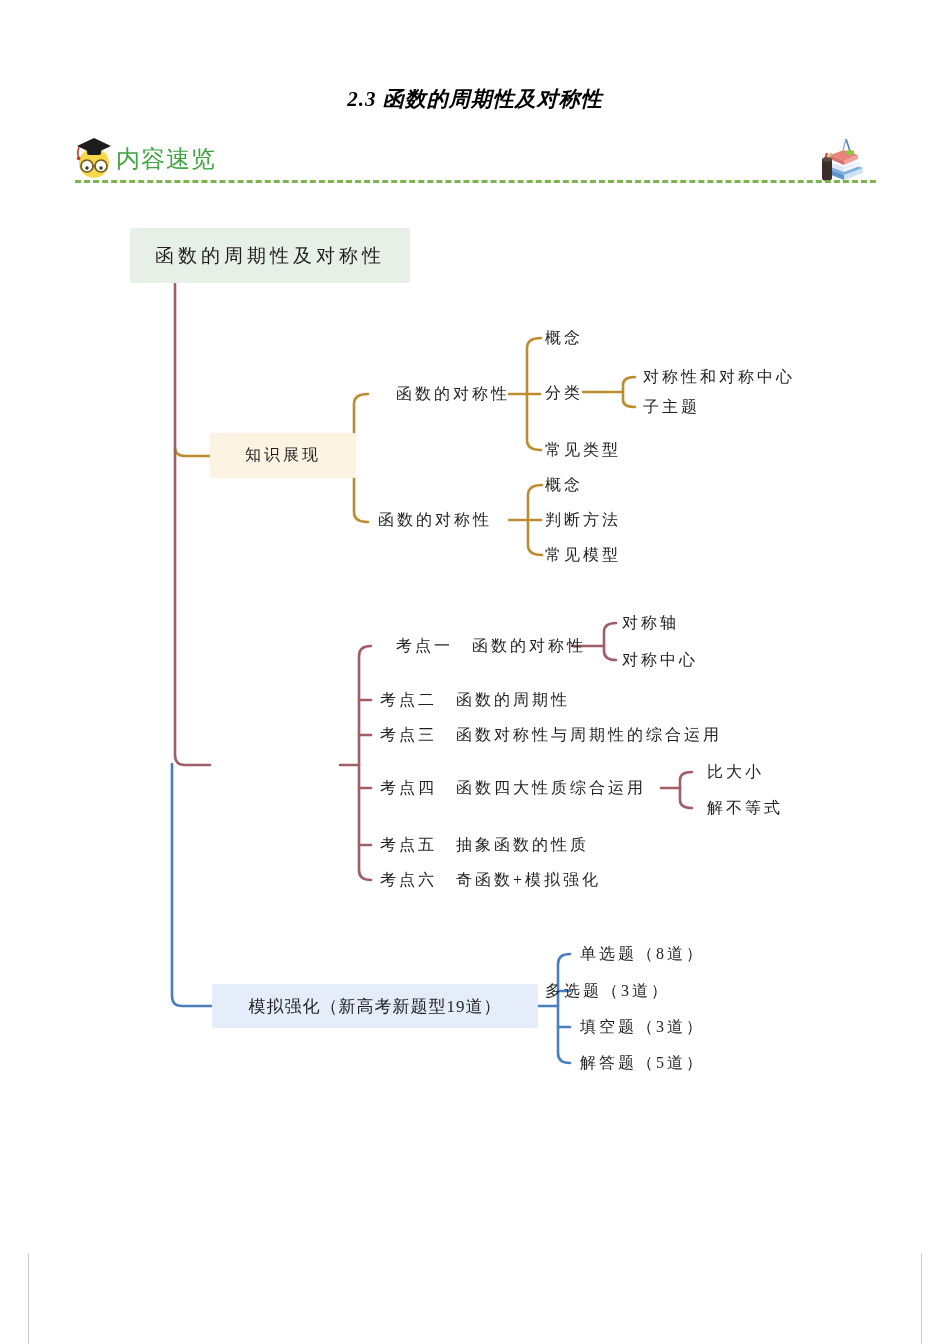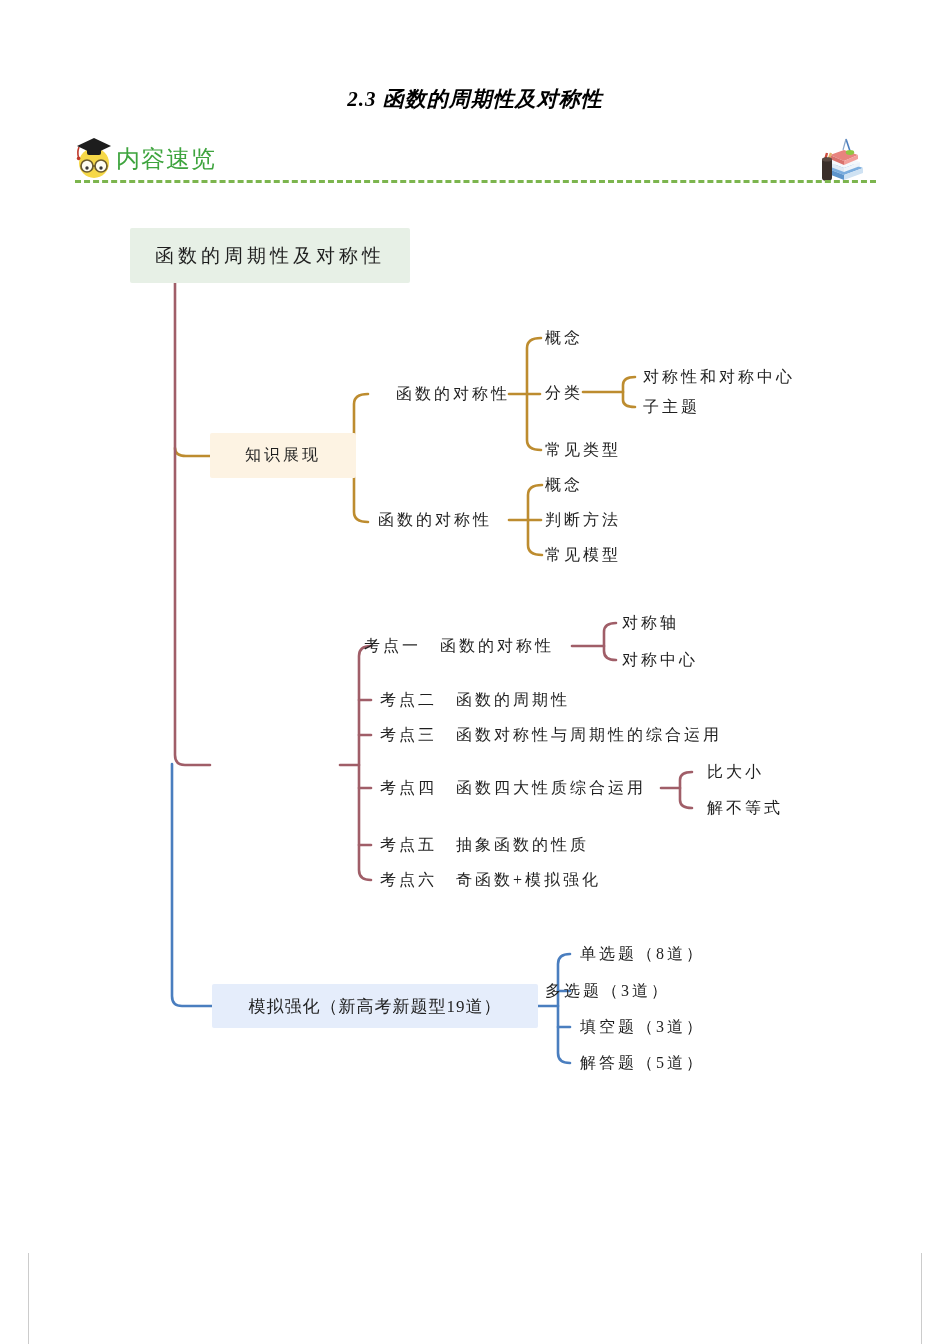--- a/index.html
+++ b/index.html
@@ -147,21 +147,21 @@
   <span class="map-label" style="left:545px;top:338px;">概念</span>
   <span class="map-label" style="left:545px;top:393px;">分类</span>
   <span class="map-label" style="left:643px;top:377px;">对称性和对称中心</span>
   <span class="map-label" style="left:643px;top:407px;">子主题</span>
   <span class="map-label" style="left:545px;top:450px;">常见类型</span>
   <span class="map-label" style="left:378px;top:520px;">函数的对称性</span>
   <span class="map-label" style="left:545px;top:485px;">概念</span>
   <span class="map-label" style="left:545px;top:520px;">判断方法</span>
   <span class="map-label" style="left:545px;top:555px;">常见模型</span>
 
-  <span class="map-label" style="left:364px;top:646px;">考点一　函数的对称性</span>
+  <span class="map-label" style="left:396px;top:646px;">考点一　函数的对称性</span>
   <span class="map-label" style="left:622px;top:623px;">对称轴</span>
   <span class="map-label" style="left:622px;top:660px;">对称中心</span>
   <span class="map-label" style="left:380px;top:700px;">考点二　函数的周期性</span>
   <span class="map-label" style="left:380px;top:788px;">考点四　函数四大性质综合运用</span>
   <span class="map-label" style="left:380px;top:735px;">考点三　函数对称性与周期性的综合运用</span>
   <span class="map-label" style="left:707px;top:772px;">比大小</span>
   <span class="map-label" style="left:707px;top:808px;">解不等式</span>
   <span class="map-label" style="left:380px;top:845px;">考点五　抽象函数的性质</span>
   <span class="map-label" style="left:380px;top:880px;">考点六　奇函数+模拟强化</span>
 

